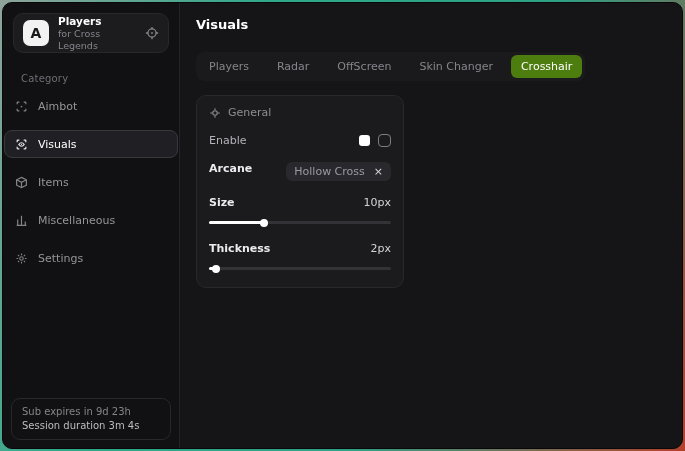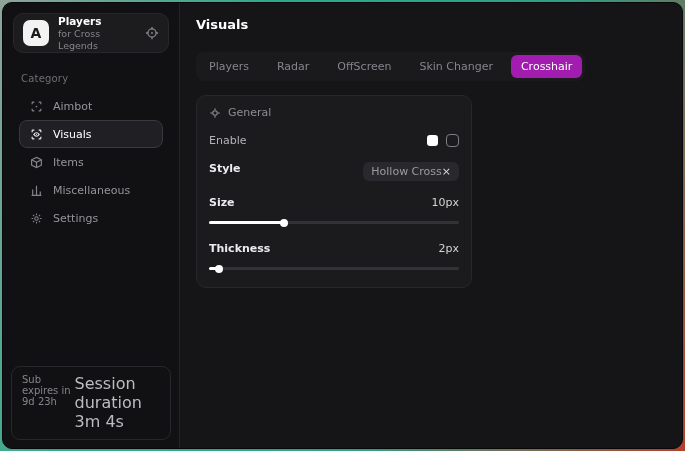--- a/index.html
+++ b/index.html
@@ -39,64 +39,64 @@
   }
   .brand-text { flex: 1; line-height: 1.25; }
   .brand-name { color: #ffffff; font-size: 10.5px; font-weight: bold; }
   .brand-sub { color: #85858b; font-size: 9.5px; }
   .icon { display: inline-flex; align-items: center; justify-content: center; }
   .icon svg { display: block; }
   .category {
     margin: 10px 18px 8px 18px;
     color: #6e6e74; font-size: 10px; letter-spacing: 0.2px;
   }
-  .nav { display: flex; flex-direction: column; gap: 0; padding: 0 16px; }
+  .nav { display: flex; flex-direction: column; gap: 10px; padding: 0 1px; }
   .nav-item {
     height: 28px; border-radius: 8px;
     display: flex; align-items: center; gap: 10px;
     padding: 0 10px;
     color: #94949a; font-size: 11px;
     border: 1px solid transparent;
     cursor: pointer;
   }
   .nav-item .icon { color: #84848a; }
   .nav-item.active {
     background: #202024;
     border-color: #38383d;
     color: #ffffff;
   }
   .nav-item.active .icon { color: #e9e9ee; }
   .side-spacer { flex: 1; }
   .sub-card {
     margin: 8px; padding: 7px 10px 8px 10px;
     border: 1px solid #28282c;
     border-radius: 9px;
-    display: flex; flex-direction: row; gap: 3px;
+    display: flex; flex-direction: column; gap: 3px;
   }
   .sub-line1 { color: #84848a; font-size: 10px; }
-  .sub-line2 { color: #bcbcc2; font-size: 16px; }
+  .sub-line2 { color: #bcbcc2; font-size: 10px; }
   
   .main { flex: 1; padding: 14px 16px; }
   .page-title { color: #ffffff; font-size: 13px; font-weight: bold; }
   .tabs {
     margin-top: 20px;
     display: inline-flex; align-items: center; gap: 8px;
     background: #1a1a1d;
     border-radius: 8px;
     padding: 3px;
   }
   .tab {
     padding: 5px 10px;
     font-size: 11px; color: #85858b;
     border-radius: 6px; cursor: pointer; white-space: nowrap;
   }
-  .tab.active { background: #a21caf; color: #ffffff; }
+  .tab.active { background: #4d7c0f; color: #ffffff; }
   .card {
     margin-top: 14px;
-    width: 276px;
+    width: 208px;
     background: #1b1b1e;
     border: 1px solid #28282c;
     border-radius: 10px;
     padding: 10px 12px 14px 12px;
   }
   .card-header {
     display: flex; align-items: center; gap: 7px;
     color: #8d8d93; font-size: 11px;
   }
   .row {
@@ -110,21 +110,21 @@
   .swatch {
     width: 11px; height: 11px; border-radius: 3px;
     cursor: pointer;
   }
   .checkbox {
     width: 13px; height: 13px; border-radius: 4px;
     border: 1.5px solid #7d7d84;
     background: transparent; cursor: pointer;
   }
   .style-pill {
-    display: flex; align-items: center; 
+    display: flex; align-items: center; gap: 9px;
     background: #28282d;
     border-radius: 6px;
     padding: 3px 8px;
     cursor: pointer;
   }
   .style-pill-value { color: #9a9aa0; font-size: 11px; }
   .style-clear { color: #d6d6da; font-size: 11px; cursor: pointer; line-height: 1; }
   .slider {
     position: relative; margin-top: 9px; height: 9px; cursor: pointer;
   }
@@ -268,21 +268,21 @@
 
       <div class="row">
         <span class="row-label-dim">Enable</span>
         <span class="enable-controls">
           <span class="swatch" style="background: rgb(255, 255, 255);"></span>
           <span class="checkbox"></span>
         </span>
       </div>
 
       <div class="row">
-        <span class="row-label">Style</span>
+        <span class="row-label">Arcane</span>
         <span class="style-pill">
           <span class="style-pill-value">Hollow Cross</span>
           <span class="style-clear">×</span>
         </span>
       </div>
 
       <div class="row">
         <span class="row-label">Size</span>
         <span class="row-value">10px</span>
       </div>

